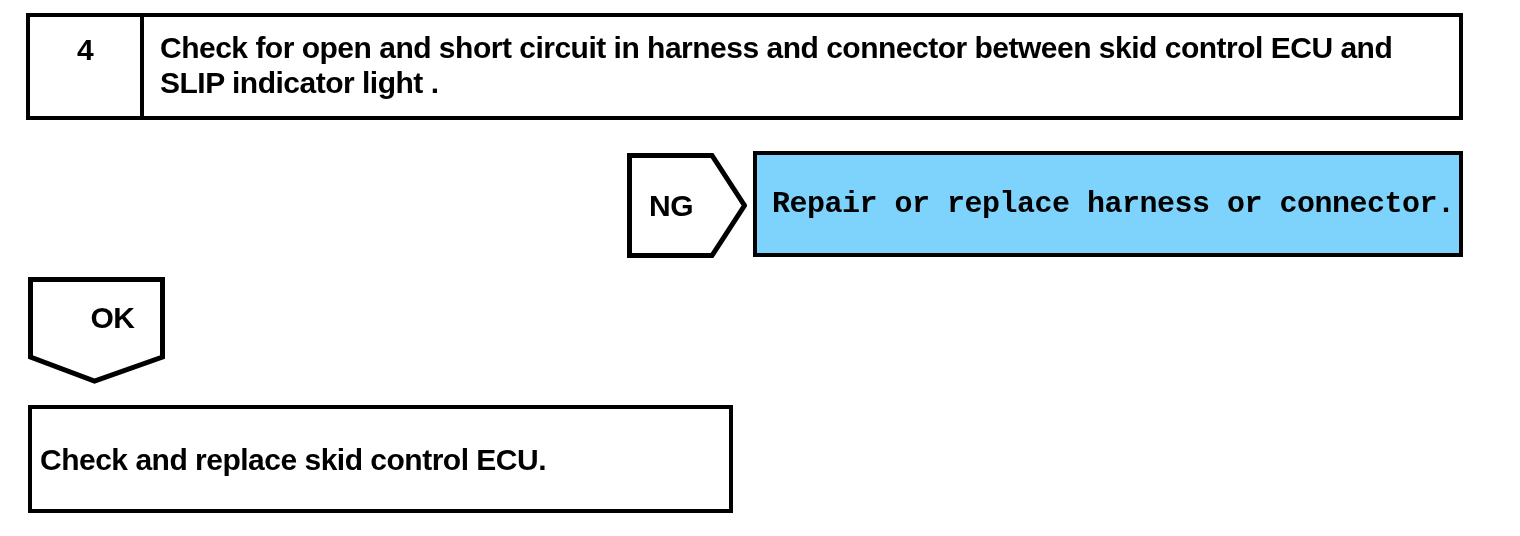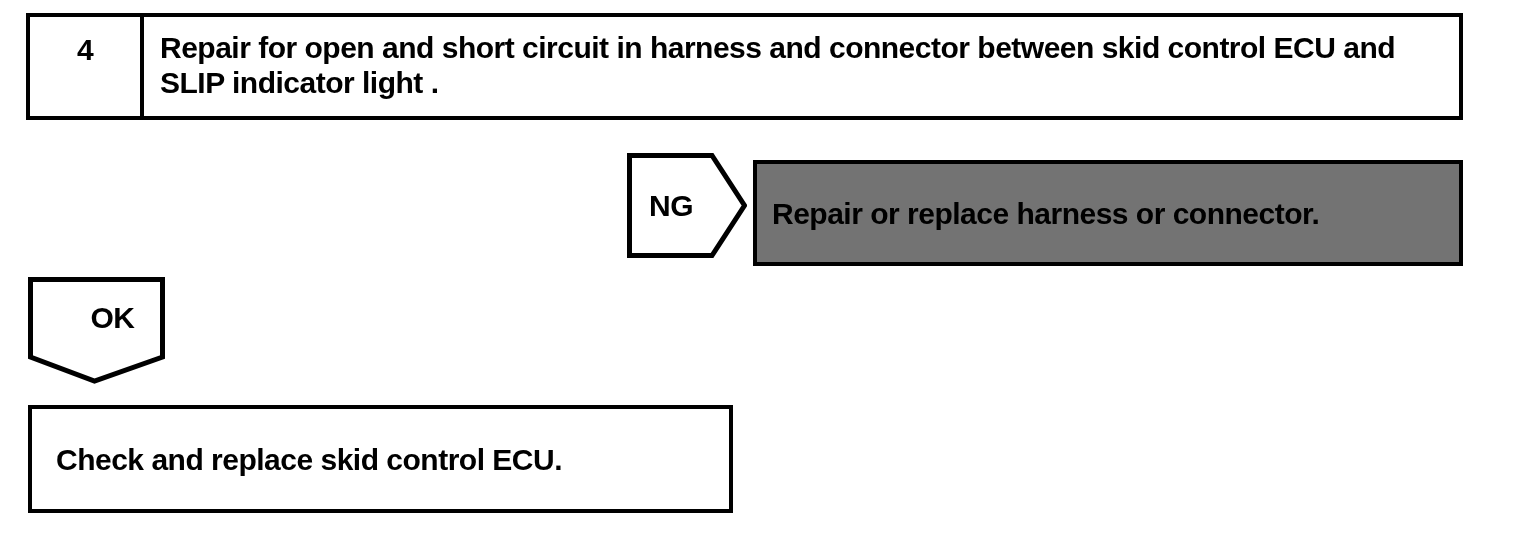--- a/index.html
+++ b/index.html
@@ -56,28 +56,29 @@
     position: absolute;
     left: 627px; top: 153px;
     width: 88px; height: 105px;
     display: flex;
     align-items: center;
     justify-content: center;
   }
   
   .ng-box {
     position: absolute;
-    left: 753px; top: 160px;
+    left: 753px; top: 151px;
     width: 710px; height: 106px;
     border: 4px solid #000000;
     box-sizing: border-box;
     display: flex;
     align-items: center;
     padding-left: 15px;
-    background: #737373;
+    background: #7dd3fc;
+    font-family: Liberation Mono, monospace;
   }
   
   .ok-shape {
     position: absolute;
     left: 28px; top: 277px;
     width: 137px; height: 107px;
   }
   .ok-label {
     position: absolute;
     left: 44px; top: 277px;
@@ -88,34 +89,34 @@
   }
   
   .ok-box {
     position: absolute;
     left: 28px; top: 405px;
     width: 705px; height: 108px;
     border: 4px solid #000000;
     box-sizing: border-box;
     display: flex;
     align-items: center;
-    padding-left: 24px;
+    padding-left: 8px;
     background: #ffffff;
   }
 </style>
 </head>
 <body>
 
 <div class="canvas">
 
   <div class="step-box">
     <div class="step-number-cell">
       <span class="flow-text">4</span>
     </div>
-    <div class="step-text flow-text">Repair for open and short circuit in harness and connector between skid control ECU and SLIP indicator light .</div>
+    <div class="step-text flow-text">Check for open and short circuit in harness and connector between skid control ECU and SLIP indicator light .</div>
   </div>
 
   <svg class="ng-shape" viewBox="0 0 120 105" xmlns="http://www.w3.org/2000/svg">
     <polygon points="2.5,2.5 85,2.5 117.5,52.5 85,102.5 2.5,102.5" fill="#ffffff" stroke="#000000" stroke-width="5"></polygon>
   </svg>
   <div class="ng-label flow-text">NG</div>
 
   <div class="ng-box">
     <span class="flow-text">Repair or replace harness or connector.</span>
   </div>

